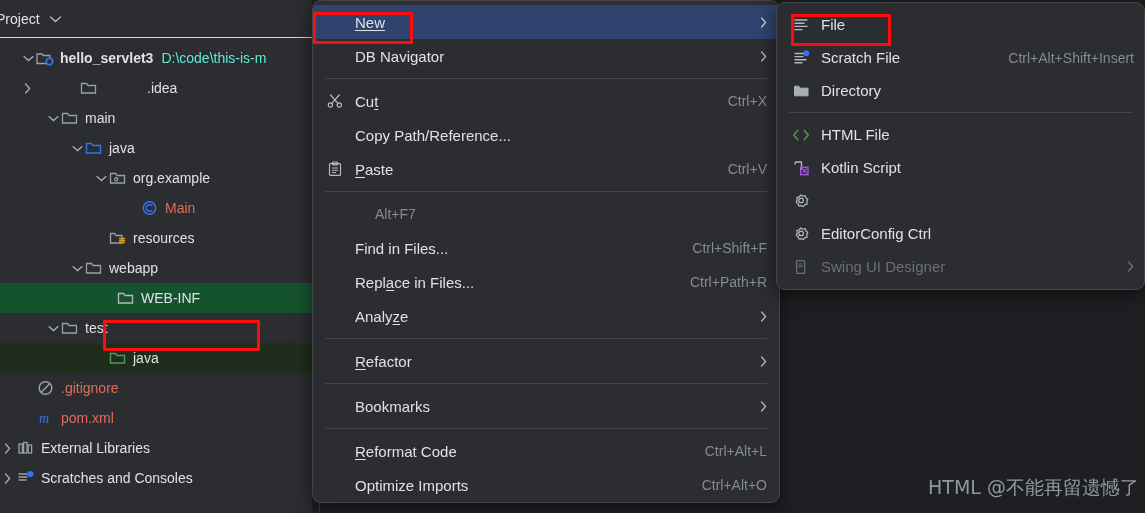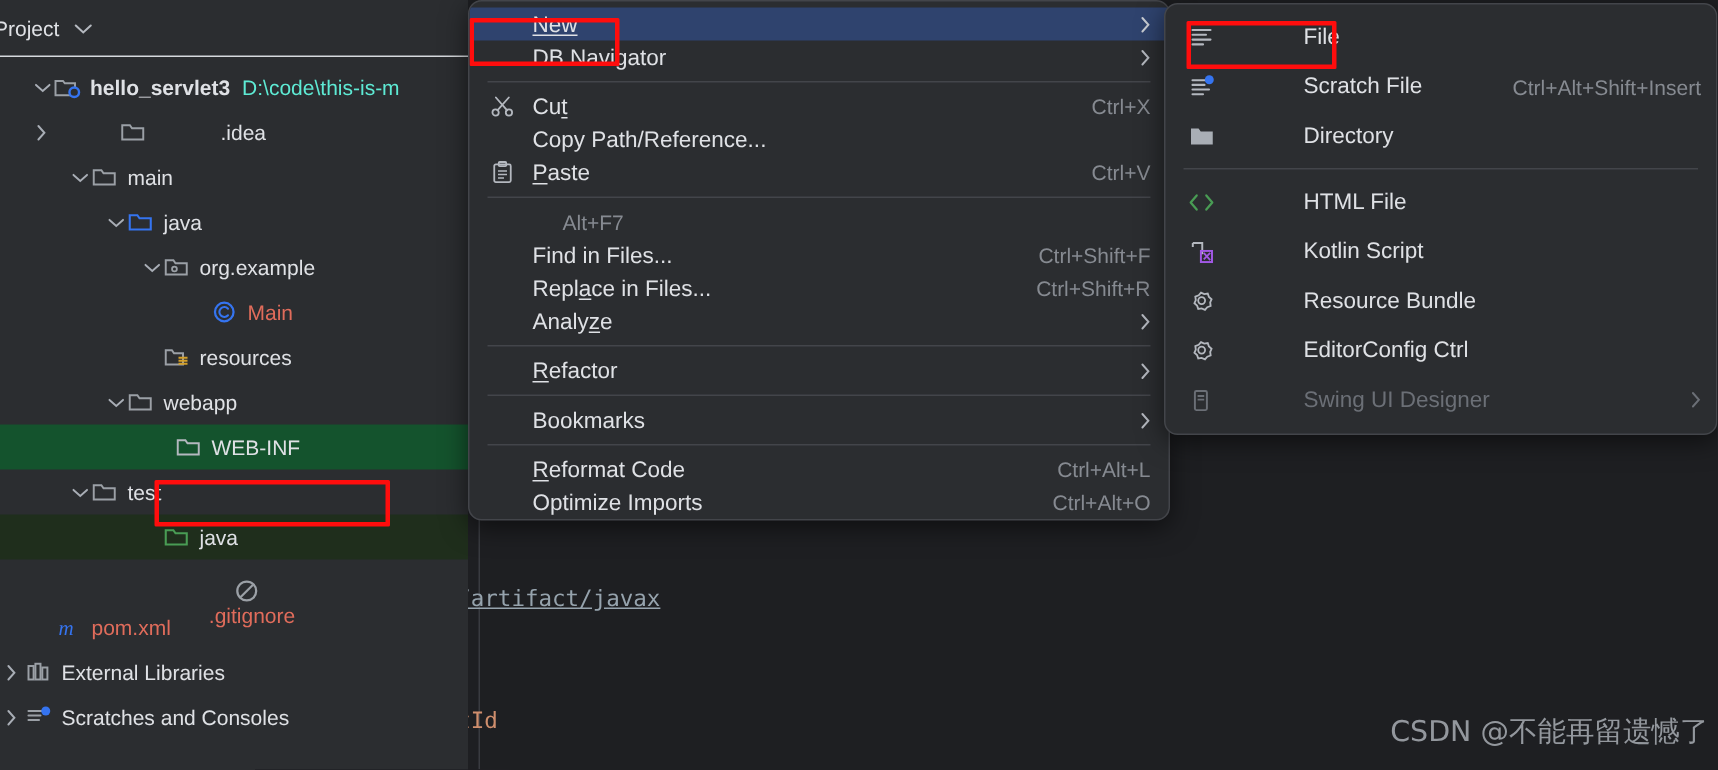--- a/index.html
+++ b/index.html
@@ -100,21 +100,21 @@
     left: 312px; top: 0; width: 468px;
     background: #2b2d30;
     border: 1px solid #43454a;
     border-radius: 9px;
     border-top-left-radius: 9px;
     padding: 4px 0 0 0;
     box-shadow: 0 4px 18px rgba(0,0,0,.55);
     overflow: hidden;
   }
   .mrow {
-    height: 22px;
+    height: 34px;
     display: flex; align-items: center;
     padding: 0 12px 0 10px;
     color: #dfe1e5;
     font-size: 15px;
     position: relative;
   }
   .mrow.hl { background: #2f436e; }
   .micon {
     width: 24px; flex: 0 0 24px;
     display: flex; align-items: center; justify-content: center;
@@ -139,21 +139,21 @@
   }
   .srow {
     height: 33px;
     display: flex; align-items: center;
     padding: 0 10px 0 12px;
     color: #dfe1e5;
     font-size: 15px;
   }
   .srow.disabled .slabel, .srow.disabled .saccel { color: #6b6f76; }
   .sicon { width: 24px; flex: 0 0 24px; display: flex; align-items: center; justify-content: center; margin-right: 8px; }
-  .slabel { flex: 1 1 auto; white-space: nowrap; margin-left: 48px; }
+  .slabel { flex: 1 1 auto; white-space: nowrap; }
   .saccel { color: #868a91; font-size: 14px; margin-left: 18px; white-space: nowrap; }
   .sarrow { color: #6b6f76; font-size: 13px; margin-left: 12px; }
   .ssep { height: 1px; background: #43454a; margin: 5px 12px; }
 
   svg { display: block; }
 </style>
 </head>
 <body>
 
 <div id="app">
@@ -162,21 +162,21 @@
     <div class="editor-gutter"></div>
     <div class="code"><span class="tag">                                      y         pp g    .</span>
 
 
 
 <span class="link">    ps://mvnrepository.com/artifact/javax</span>
 
 <span class="tag">&lt;/groupId&gt;</span>
 <span class="txt">javax.servlet-api</span><span class="tag">&lt;/artifactId</span>
 </div>
-    <div class="watermark">CSDN @不能再留遗憾了</div>
+    <div class="watermark">HTML @不能再留遗憾了</div>
   </div>
 
   <div class="project-pane">
 
     <div class="pane-header">
       <span class="pane-title">Project</span>
       <span class="chev-down">
         <svg width="13" height="8" viewBox="0 0 13 8">
             <path d="M1.5 2 L6.5 6.6 L11.5 2" stroke="#b4b8bf" stroke-width="1.4" fill="none" stroke-linecap="round"></path>
           </svg>
@@ -322,21 +322,21 @@
       <div class="row greenbg" style="padding-left:96px;">
         <span class="arrow empty"></span>
         <span class="ico">
           <svg width="18" height="16" viewBox="0 0 18 16">
               <path d="M1.5 3.5 L1.5 13 L15.5 13 L15.5 5.5 L8 5.5 L6.6 3.5 Z" fill="none" stroke="#499c54" stroke-width="1.4"></path>
             </svg>
         </span>
         <span class="label">java</span>
       </div>
 
-      <div class="row" style="padding-left:24px;flex-direction:column;">
+      <div class="row" style="padding-left:24px;">
         <span class="arrow empty"></span>
         <span class="ico">
           <svg width="18" height="16" viewBox="0 0 18 16">
             <circle cx="8.5" cy="8" r="6.3" fill="none" stroke="#9ba0a6" stroke-width="1.5"></circle>
             <path d="M4.3 12.2 L12.7 3.8" stroke="#9ba0a6" stroke-width="1.5"></path>
           </svg>
         </span>
         <span class="label redfile">.gitignore</span>
       </div>
 
@@ -449,21 +449,21 @@
 
     <div class="mrow">
       <span class="micon"></span>
       <span class="mlabel">Find in Files...</span>
       <span class="maccel">Ctrl+Shift+F</span>
     </div>
 
     <div class="mrow">
       <span class="micon"></span>
       <span class="mlabel">Repl<u>a</u>ce in Files...</span>
-      <span class="maccel">Ctrl+Shift+R</span>
+      <span class="maccel">Ctrl+Path+R</span>
     </div>
 
     <div class="mrow">
       <span class="micon"></span>
       <span class="mlabel">Analy<u>z</u>e</span>
       <span class="marrow">
         <svg width="7" height="11" viewBox="0 0 7 11">
             <path d="M1.6 1 L5.6 5.5 L1.6 10" stroke="#b4b8bf" stroke-width="1.3" fill="none" stroke-linecap="round"></path>
           </svg>
       </span>
@@ -564,21 +564,20 @@
       <span class="slabel">Kotlin Script</span>
     </div>
 
     <div class="srow">
       <span class="sicon">
         <svg width="17" height="16" viewBox="0 0 17 16">
           <path d="M8.5 1.6 L10.6 2.6 L12.9 2.3 L13.7 4.5 L15.4 6 L14.5 8.1 L14.8 10.4 L12.6 11.2 L11.1 12.9 L8.9 12 L6.7 12.3 L5.9 10.1 L4.2 8.6 L5.1 6.5 L4.8 4.2 L7 3.4 Z" transform="translate(-1,0.4) scale(1.02)" fill="none" stroke="#b4b8bf" stroke-width="1.2"></path>
           <circle cx="8.1" cy="7.4" r="2.3" fill="none" stroke="#b4b8bf" stroke-width="1.2"></circle>
         </svg>
       </span>
-      <span class="slabel">Resource Bundle</span>
     </div>
 
     <div class="srow">
       <span class="sicon">
         <svg width="17" height="16" viewBox="0 0 17 16">
           <path d="M8.5 1.6 L10.6 2.6 L12.9 2.3 L13.7 4.5 L15.4 6 L14.5 8.1 L14.8 10.4 L12.6 11.2 L11.1 12.9 L8.9 12 L6.7 12.3 L5.9 10.1 L4.2 8.6 L5.1 6.5 L4.8 4.2 L7 3.4 Z" transform="translate(-1,0.4) scale(1.02)" fill="none" stroke="#b4b8bf" stroke-width="1.2"></path>
           <circle cx="8.1" cy="7.4" r="2.3" fill="none" stroke="#b4b8bf" stroke-width="1.2"></circle>
         </svg>
       </span>
       <span class="slabel">EditorConfig Ctrl</span>

